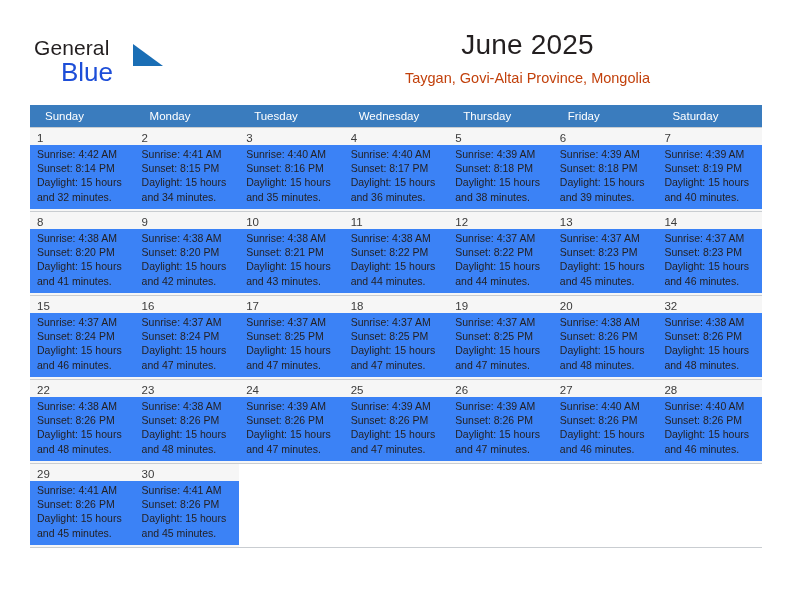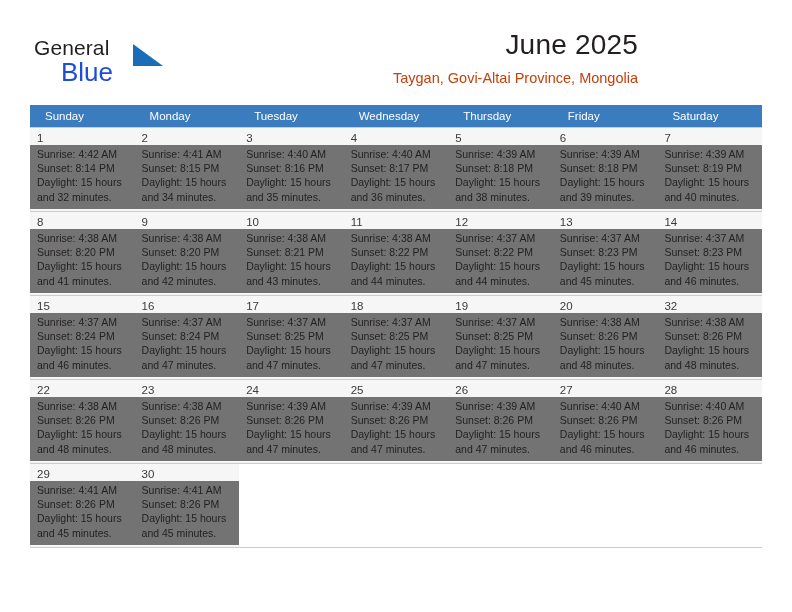--- a/index.html
+++ b/index.html
@@ -58,23 +58,23 @@
     left: 99px;
     top: 8px;
     width: 0;
     height: 0;
     border-left: 30px solid #1a6eb5;
     border-top: 22px solid transparent;
   }
 
   .title-block {
     position: absolute;
-    right: 12px;
+    right: 0;
     top: 0;
-    text-align: right;
+    text-align: center;
   }
   .cal-title {
     font-size: 28px;
     font-weight: normal;
     color: #231f20;
     line-height: 34px;
     letter-spacing: 0.2px;
   }
   .cal-subtitle {
     font-size: 14.5px;
@@ -128,21 +128,21 @@
     font-size: 11.5px;
     color: #3b3b3b;
     padding: 4px 0 0 7px;
     line-height: 13px;
   }
   .info {
     font-size: 10.5px;
     color: #231f20;
     line-height: 14.2px;
     padding: 2px 4px 0 7px;
-    background: #737373;
+    background: #3b82f6;
     min-height: 64px;
     box-sizing: border-box;
   }
   .info div { white-space: nowrap; }
   .cell.empty .info { background: #ffffff; }
   .grid-bottom {
     width: 732px;
     border-top: 1px solid #c9cdd1;
     height: 0;
   }

